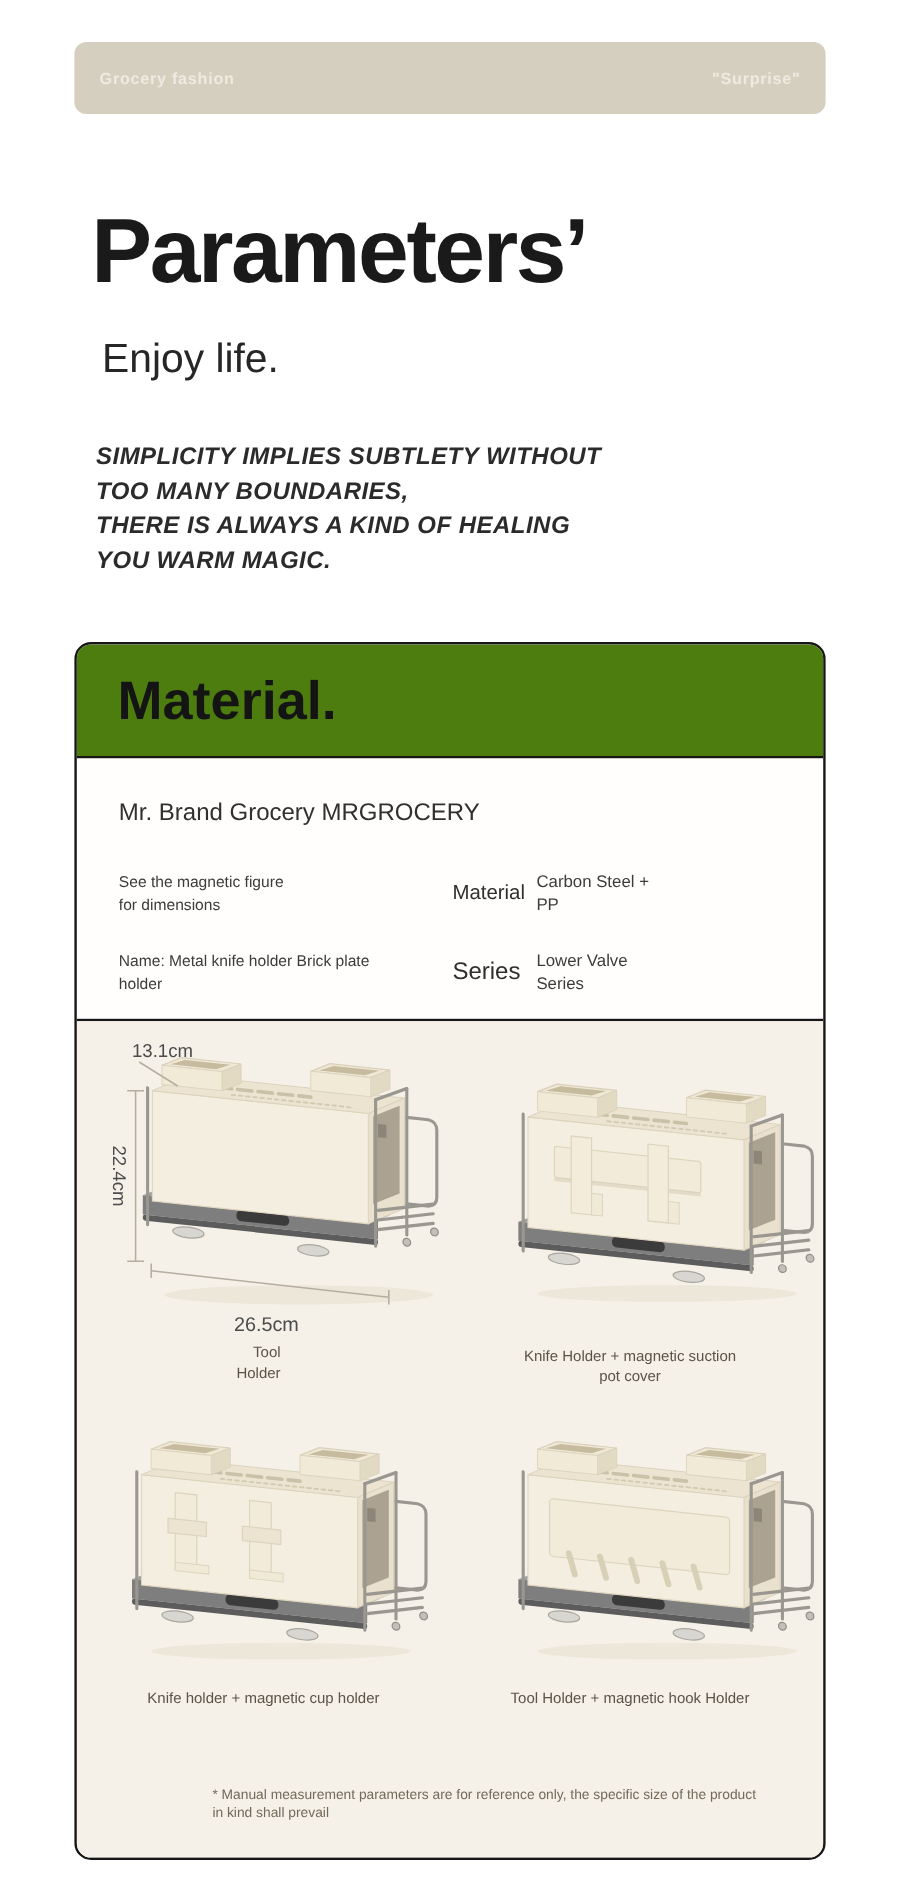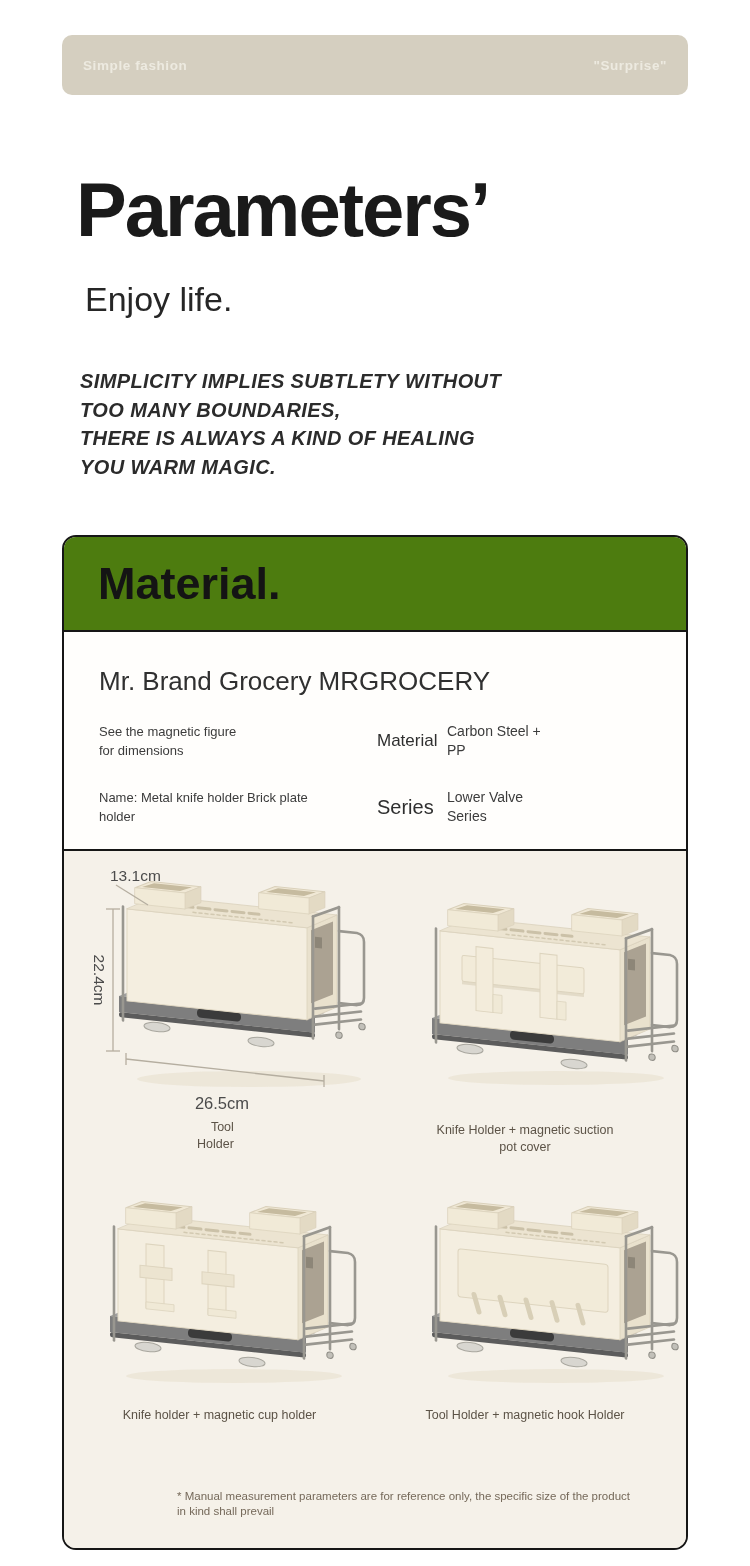--- a/index.html
+++ b/index.html
@@ -31,21 +31,21 @@
   }
   .card-header{
     flex:none;height:93px;background:#4d7c0f;border-bottom:2px solid #161616;
     display:flex;align-items:center;padding-left:34px;
     font-size:45px;font-weight:bold;color:#141414;
   }
   .card-info{
     flex:none;height:219px;background:#fffefc;border-bottom:2px solid #161616;
     padding:34px 0 0 35px;box-sizing:border-box;
   }
-  .brand{font-size:26px;color:#303030;margin-bottom:25px;}
+  .brand{font-size:20px;color:#303030;margin-bottom:36px;}
   .info-row{display:flex;align-items:center;margin-bottom:28px;}
   .info-note{width:278px;font-size:13px;color:#3c3c3c;line-height:19px;}
   .info-label{width:70px;font-size:17px;color:#2f2f2f;}
   .info-row:nth-of-type(3) .info-label{font-size:20px;}
   .info-value{font-size:14px;color:#3c3c3c;line-height:19px;}
   .card-grid{flex:1;position:relative;background:#f5f1e9;}
   .art{position:absolute;}
   .art-1{left:10px;top:4px;}
   .art-2{left:352px;top:32px;}
   .art-3{left:30px;top:330px;}
@@ -113,21 +113,21 @@
           <line x1="206" y1="134" x2="252" y2="124"></line>
         </g>
         <circle cx="230" cy="142" r="3.2" fill="#c2c0b9" stroke="#8f8d86" stroke-width="1"></circle>
         <circle cx="253" cy="131" r="3.2" fill="#c2c0b9" stroke="#8f8d86" stroke-width="1"></circle>
       </g>
     </g>
   </defs>
 </svg>
 
 <div class="banner">
-  <span>Simple fashion</span>
+  <span>Grocery fashion</span>
   <span>"Surprise"</span>
 </div>
 
 <div class="hero-title">Parameters’</div>
 <div class="hero-subtitle">Enjoy life.</div>
 <div class="hero-quote">
   <div>SIMPLICITY IMPLIES SUBTLETY WITHOUT</div>
   <div>TOO MANY BOUNDARIES,</div>
   <div>THERE IS ALWAYS A KIND OF HEALING</div>
   <div>YOU WARM MAGIC.</div>

